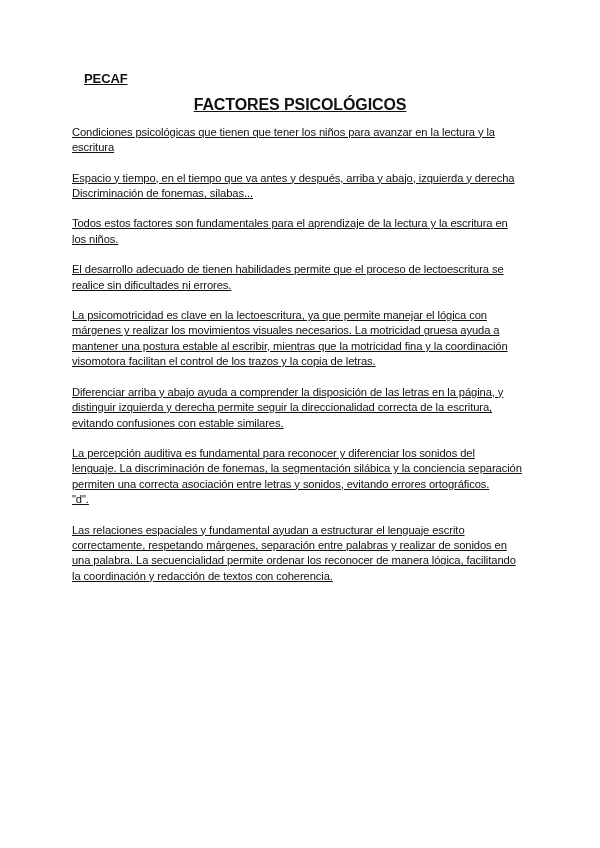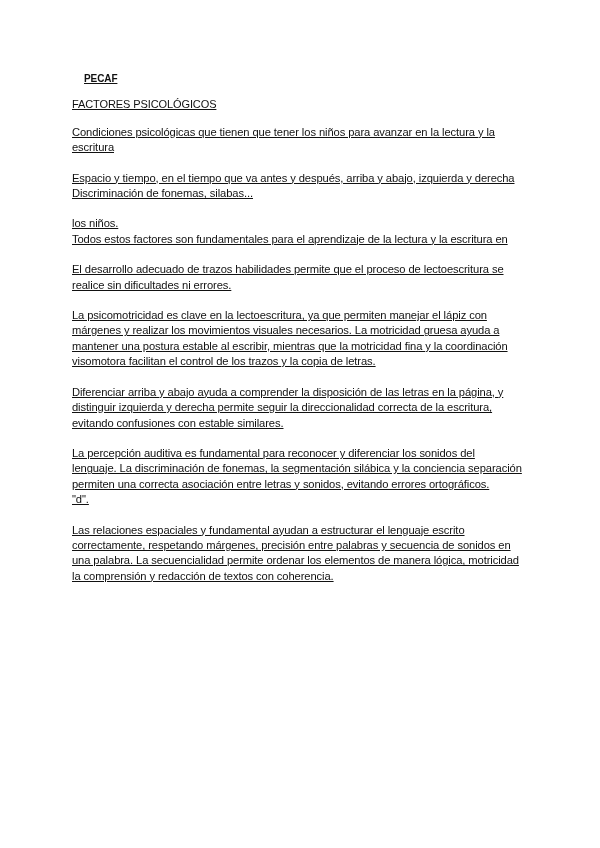--- a/index.html
+++ b/index.html
@@ -21,29 +21,29 @@
       top: 71px;
       width: 456px;
       font-size: 11.2px;
       line-height: 15.4px;
       letter-spacing: -0.1px;
     }
     .doc-label {
       font-weight: bold;
       text-decoration: underline;
       margin: 0 0 11px 0;
-      font-size: 10px;
+      font-size: 13px;
       padding-left: 12px;
     }
     .doc-title {
-      font-weight: normal;
+      font-weight: bold;
       text-decoration: underline;
-      text-align: left;
+      text-align: center;
       margin: 0 0 12px 0;
-      font-size: 11px;
+      font-size: 16px;
     }
     .para {
       margin: 0 0 15px 0;
       text-decoration: underline;
     }
     .para.gap-large {
     }
     .line {
       display: block;
       white-space: nowrap;
@@ -60,48 +60,48 @@
     <span class="line">Condiciones psicológicas que tienen que tener los niños para avanzar en la lectura y la</span>
     <span class="line">escritura</span>
   </div>
 
   <div class="para gap-large">
     <span class="line">Espacio y tiempo, en el tiempo que va antes y después, arriba y abajo, izquierda y derecha</span>
     <span class="line">Discriminación de fonemas, silabas...</span>
   </div>
 
   <div class="para">
+    <span class="line">Todos estos factores son fundamentales para el aprendizaje de la lectura y la escritura en</span>
     <span class="line">los niños.</span>
-    <span class="line">Todos estos factores son fundamentales para el aprendizaje de la lectura y la escritura en</span>
   </div>
 
   <div class="para">
-    <span class="line">El desarrollo adecuado de trazos habilidades permite que el proceso de lectoescritura se</span>
+    <span class="line">El desarrollo adecuado de tienen habilidades permite que el proceso de lectoescritura se</span>
     <span class="line">realice sin dificultades ni errores.</span>
   </div>
 
   <div class="para">
-    <span class="line">La psicomotricidad es clave en la lectoescritura, ya que permiten manejar el lápiz con</span>
+    <span class="line">La psicomotricidad es clave en la lectoescritura, ya que permite manejar el lógica con</span>
     <span class="line">márgenes y realizar los movimientos visuales necesarios. La motricidad gruesa ayuda a</span>
     <span class="line">mantener una postura estable al escribir, mientras que la motricidad fina y la coordinación</span>
     <span class="line">visomotora facilitan el control de los trazos y la copia de letras.</span>
   </div>
 
   <div class="para">
     <span class="line">Diferenciar arriba y abajo ayuda a comprender la disposición de las letras en la página, y</span>
     <span class="line">distinguir izquierda y derecha permite seguir la direccionalidad correcta de la escritura,</span>
     <span class="line">evitando confusiones con estable similares.</span>
   </div>
 
   <div class="para">
     <span class="line">La percepción auditiva es fundamental para reconocer y diferenciar los sonidos del</span>
     <span class="line">lenguaje. La discriminación de fonemas, la segmentación silábica y la conciencia separación</span>
     <span class="line">permiten una correcta asociación entre letras y sonidos, evitando errores ortográficos.</span>
     <span class="line">"d".</span>
   </div>
 
   <div class="para">
     <span class="line">Las relaciones espaciales y fundamental ayudan a estructurar el lenguaje escrito</span>
-    <span class="line">correctamente, respetando márgenes, precisión entre palabras y secuencia de sonidos en</span>
-    <span class="line">una palabra. La secuencialidad permite ordenar los elementos de manera lógica, motricidad</span>
-    <span class="line">la comprensión y redacción de textos con coherencia.</span>
+    <span class="line">correctamente, respetando márgenes, separación entre palabras y realizar de sonidos en</span>
+    <span class="line">una palabra. La secuencialidad permite ordenar los reconocer de manera lógica, facilitando</span>
+    <span class="line">la coordinación y redacción de textos con coherencia.</span>
   </div>
 </div>
 
 </body></html>

